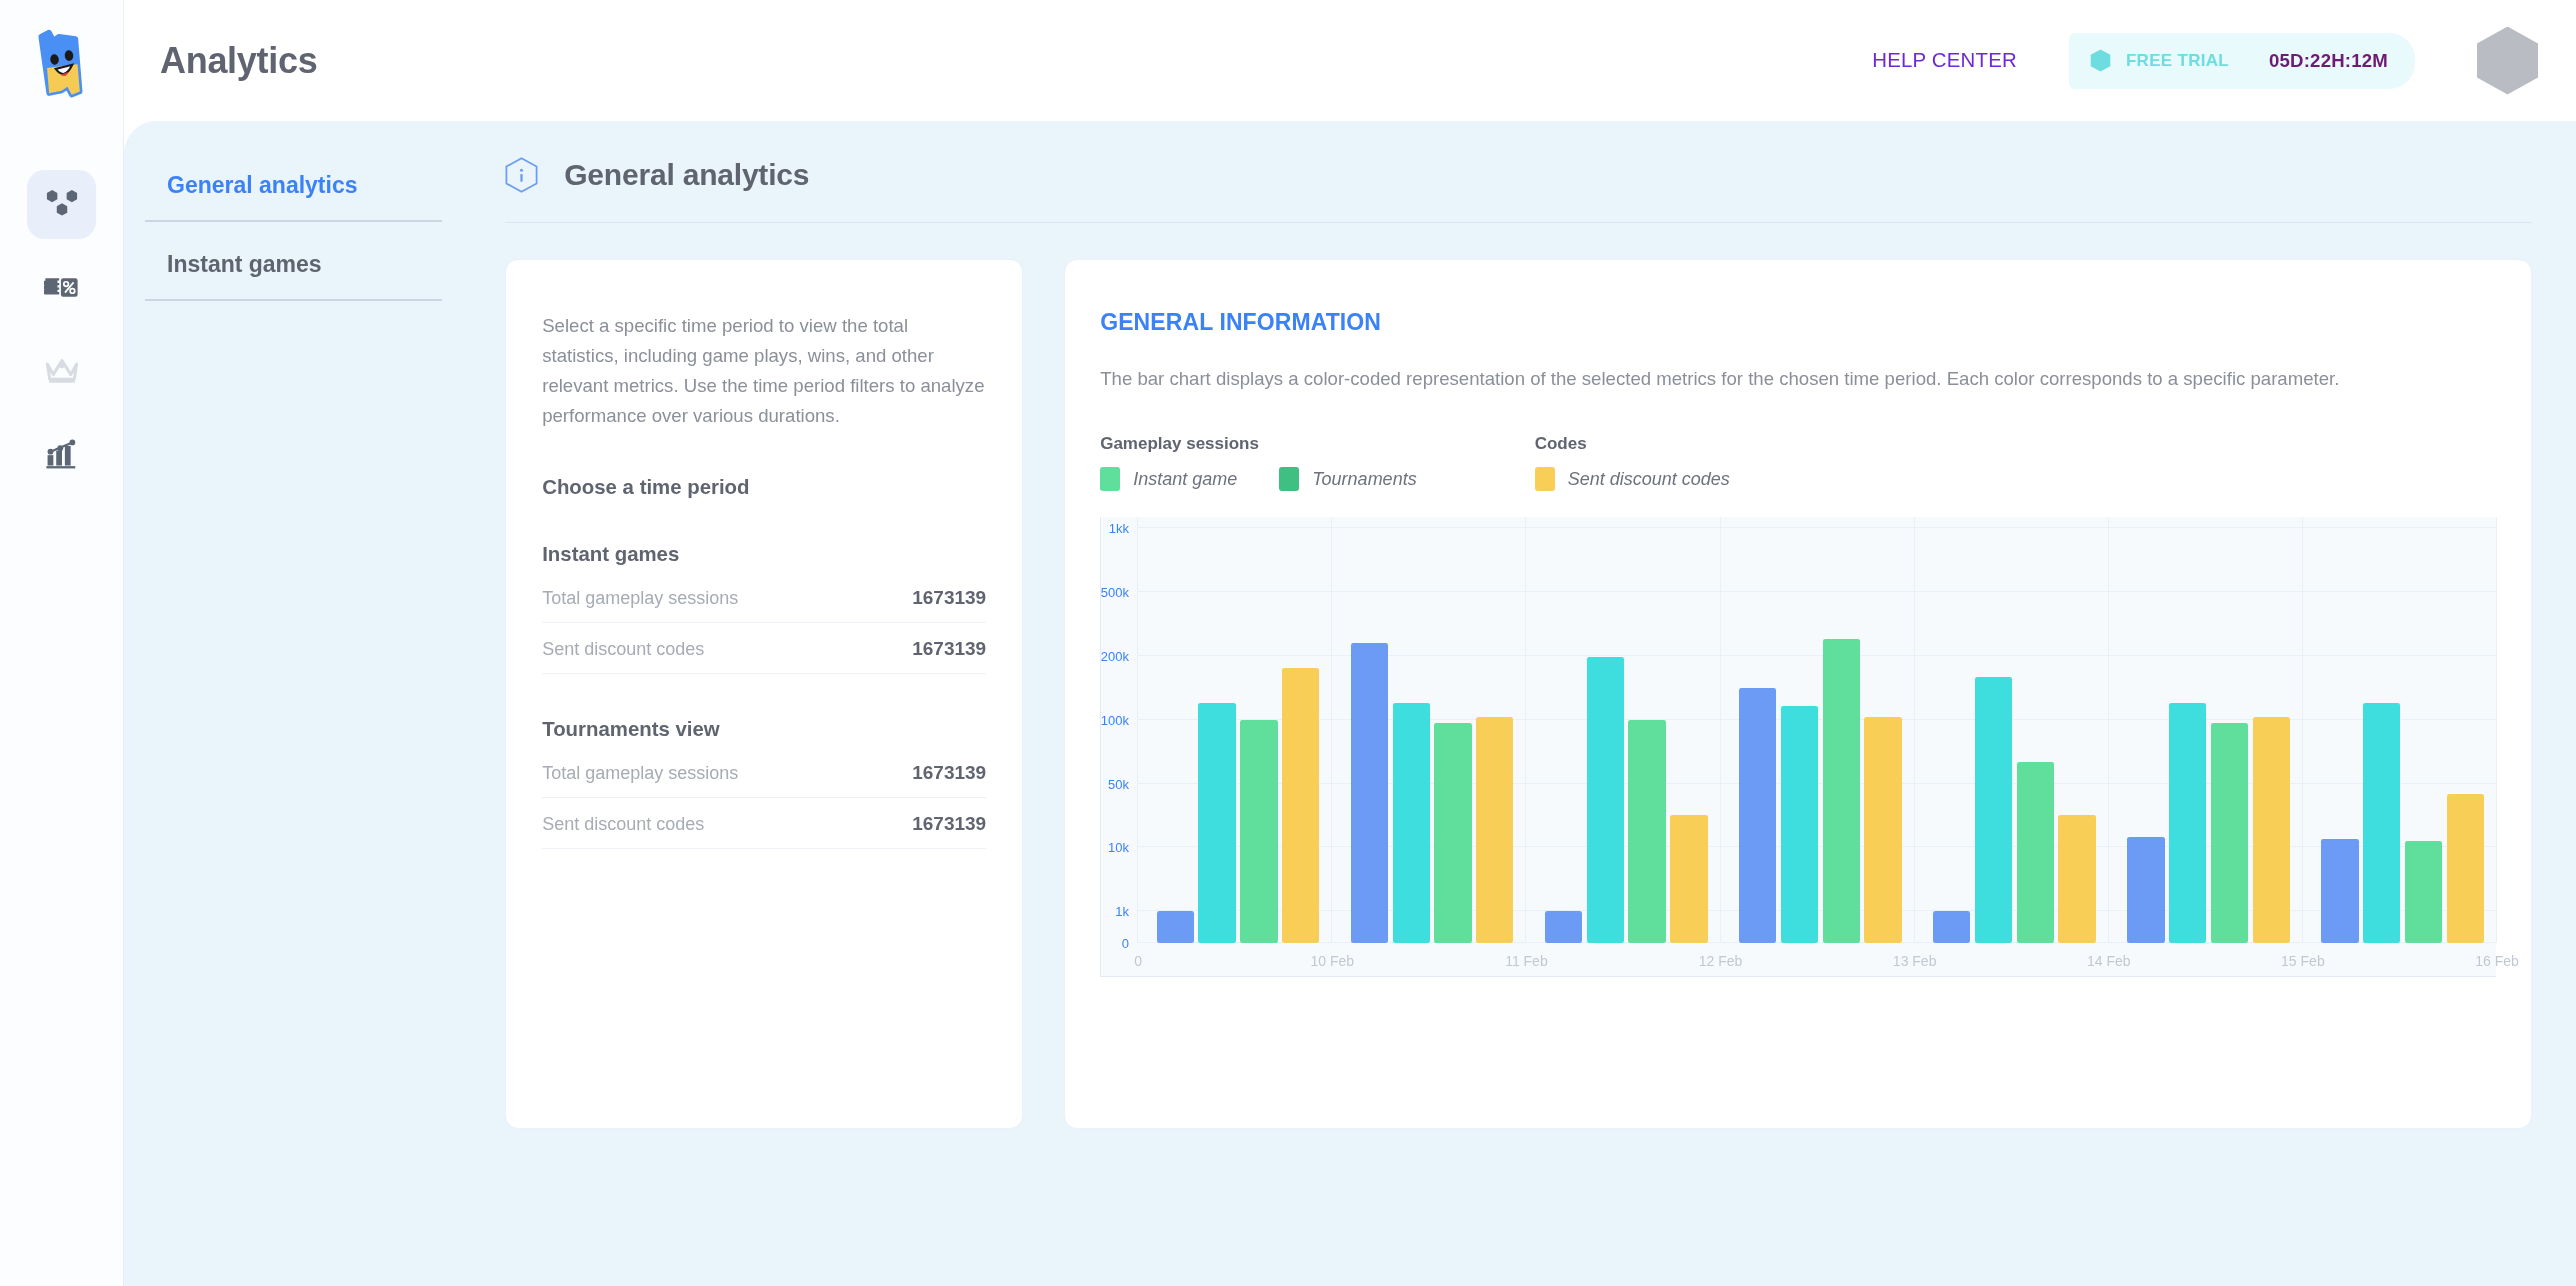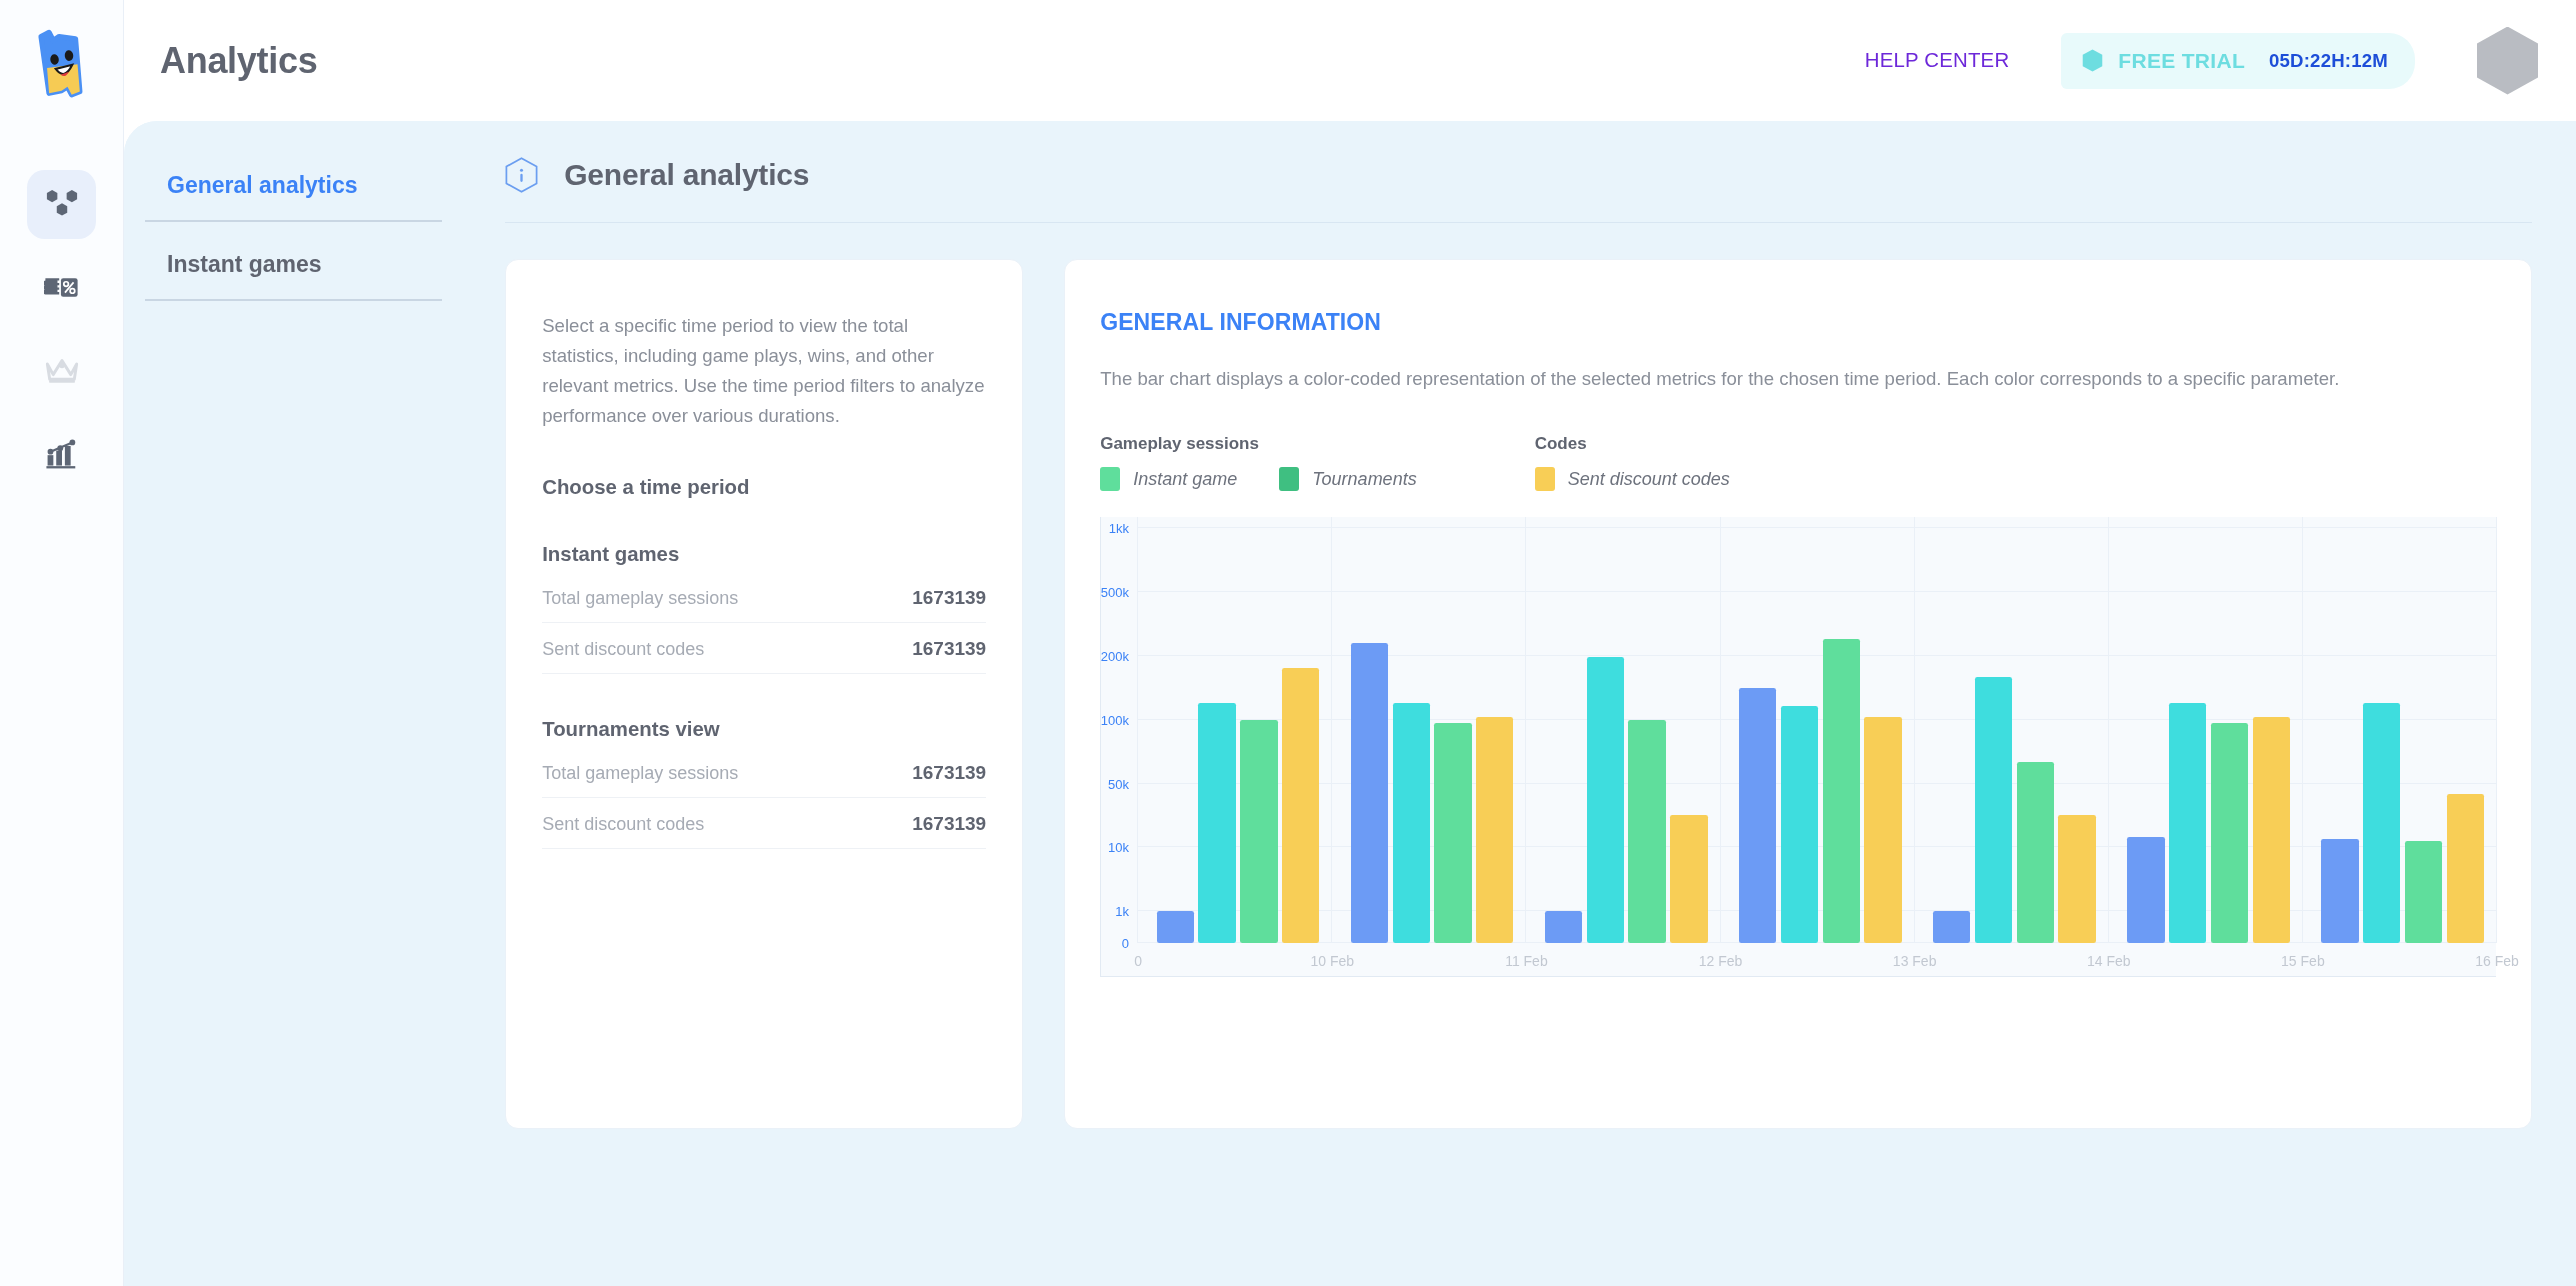--- a/index.html
+++ b/index.html
@@ -76,27 +76,27 @@
   .trial-badge {
     display: flex; align-items: center;
     background: #e8fafb;
     height: 56px;
     padding: 0 27px 0 21px;
     border-radius: 5.8px 26px 26px 5.8px;
     margin-right: 62px;
   }
   .hex-dot { width: 21px; height: 23px; margin-right: 15px; }
   .trial-label {
-    font-size: 21px; font-weight: bold;
+    font-size: 17px; font-weight: bold;
     color: #6ddde0; letter-spacing: 0.3px;
-    margin-right: 24px;
+    margin-right: 40px;
   }
   .trial-timer {
     font-size: 18.6px; font-weight: bold;
-    color: #1d4ed8; letter-spacing: 0.2px;
+    color: #701a75; letter-spacing: 0.2px;
   }
   .avatar {
     width: 61px; height: 68px;
     background: #b9bcc2;
     clip-path: polygon(50% 0%, 100% 25%, 100% 75%, 50% 100%, 0% 75%, 0% 25%);
   }
 
   
   .canvas {
     flex: 1 1 auto;

